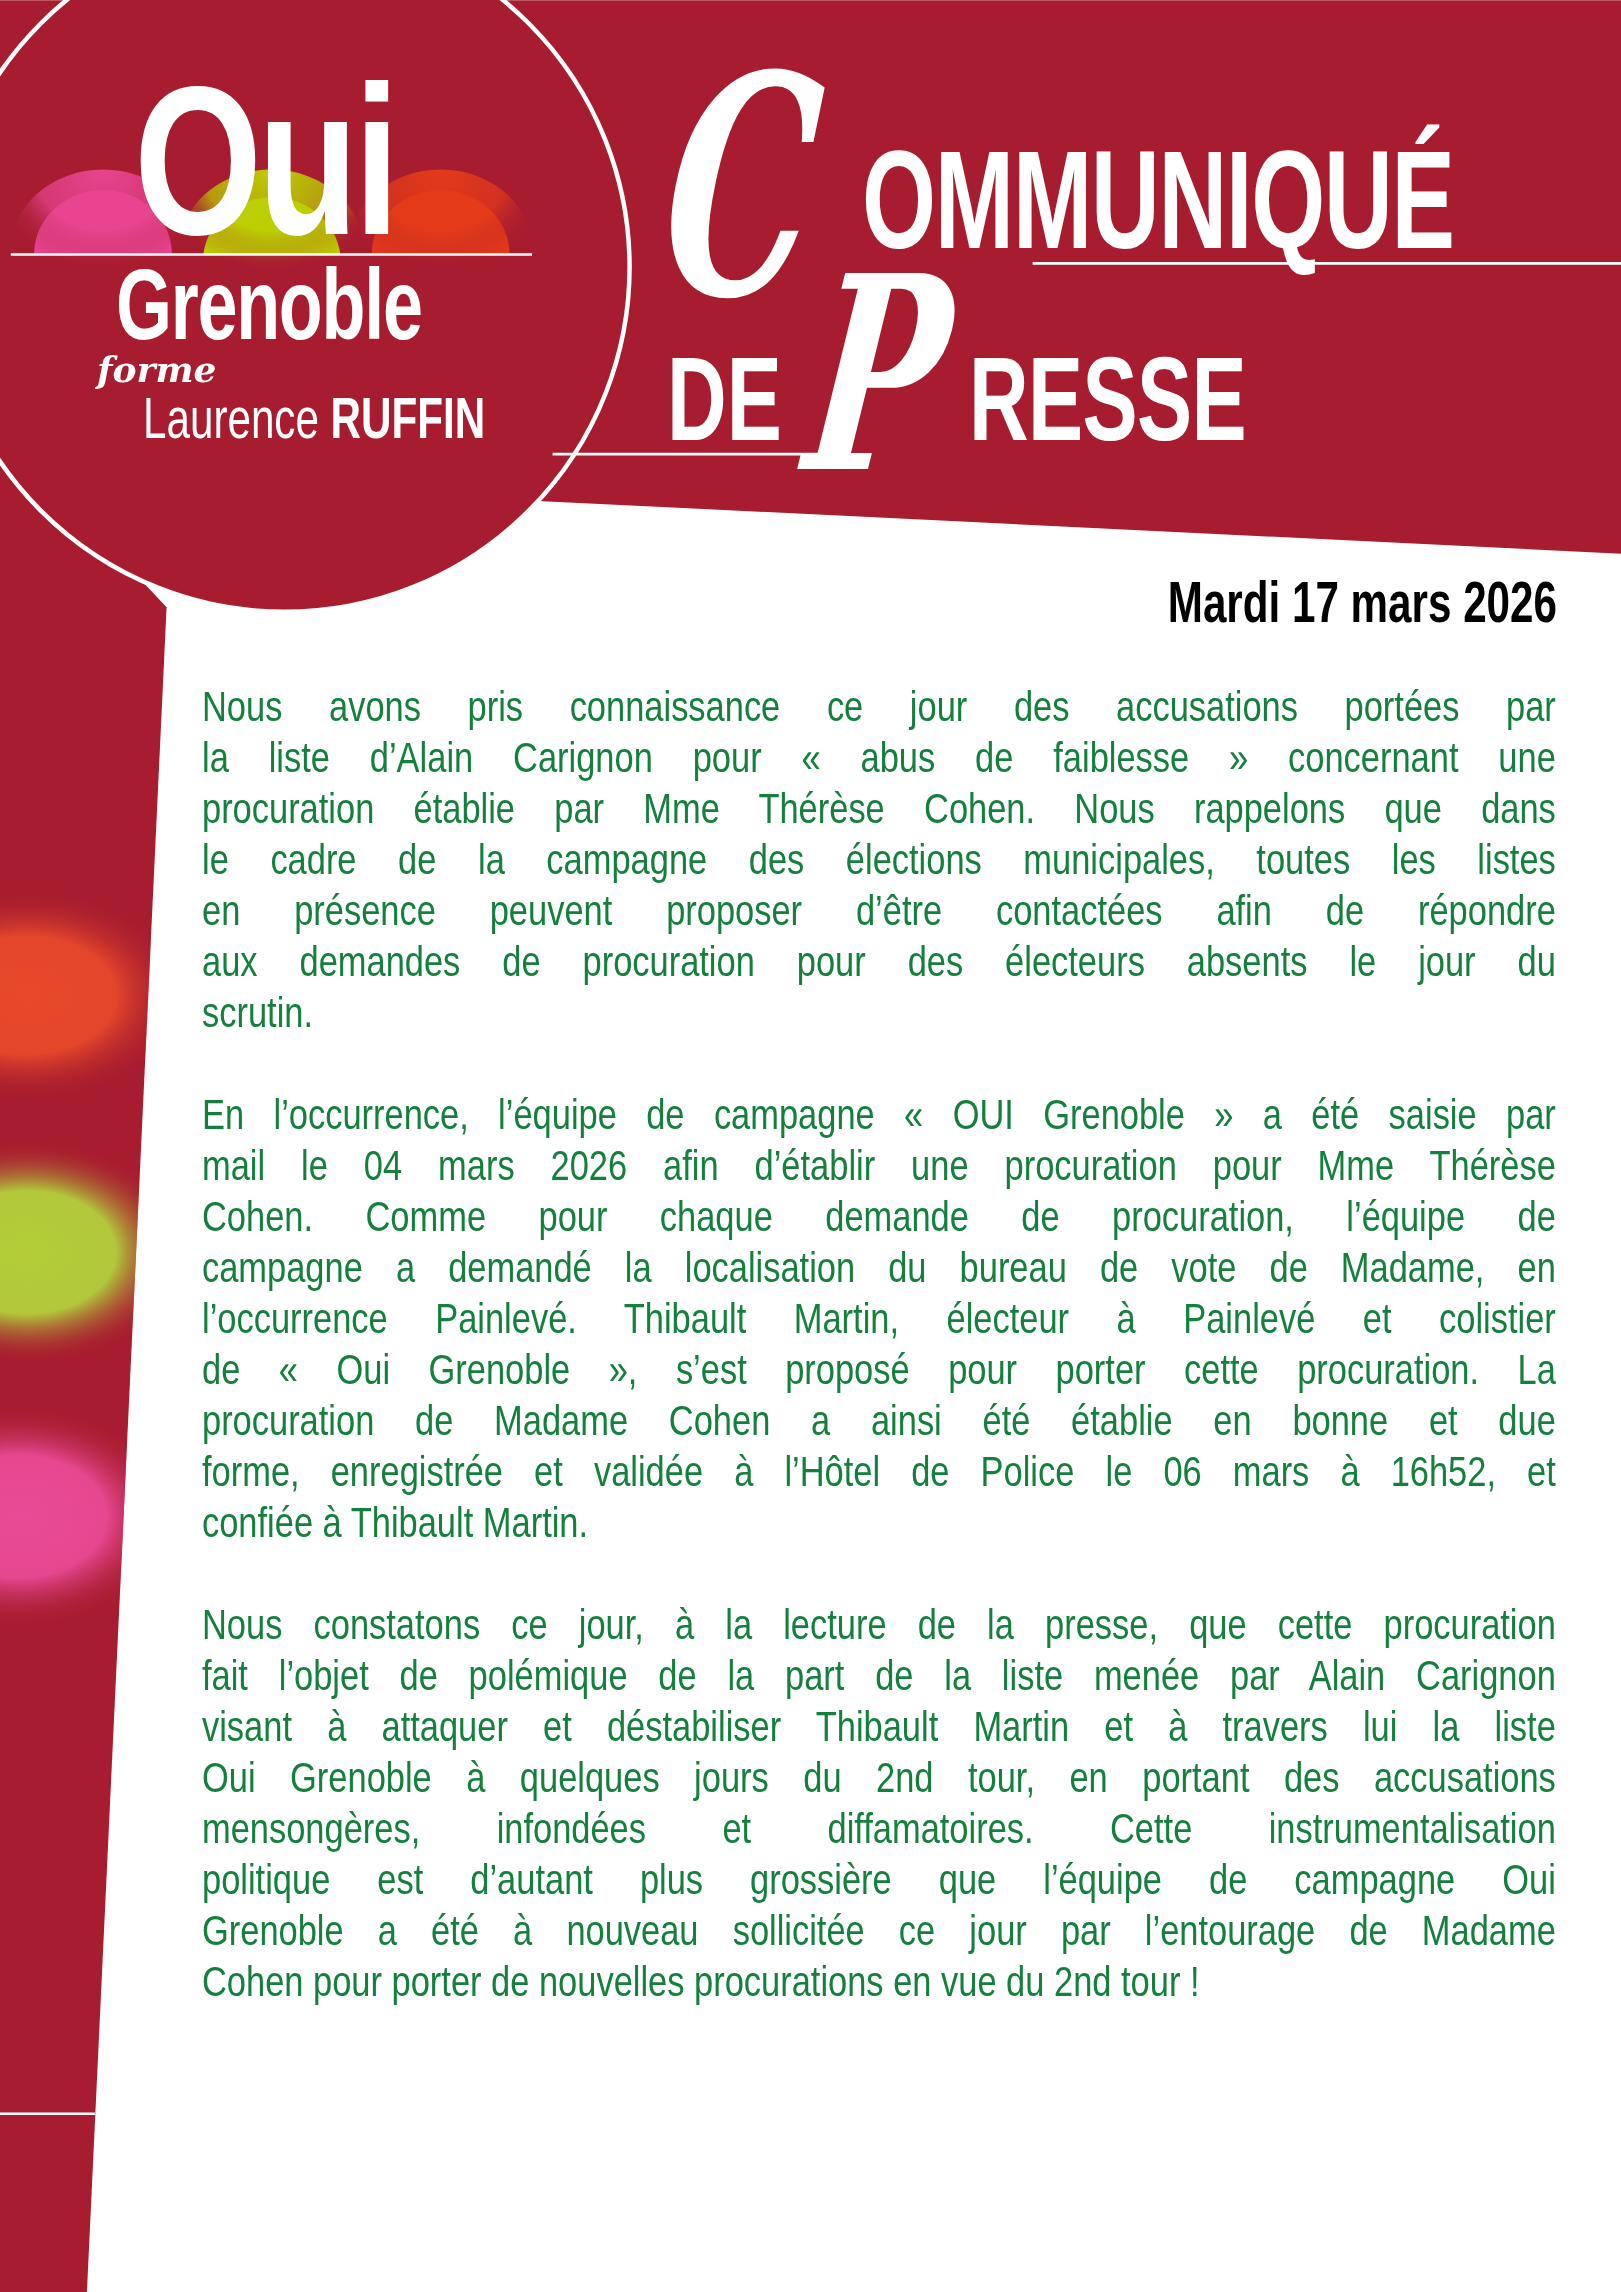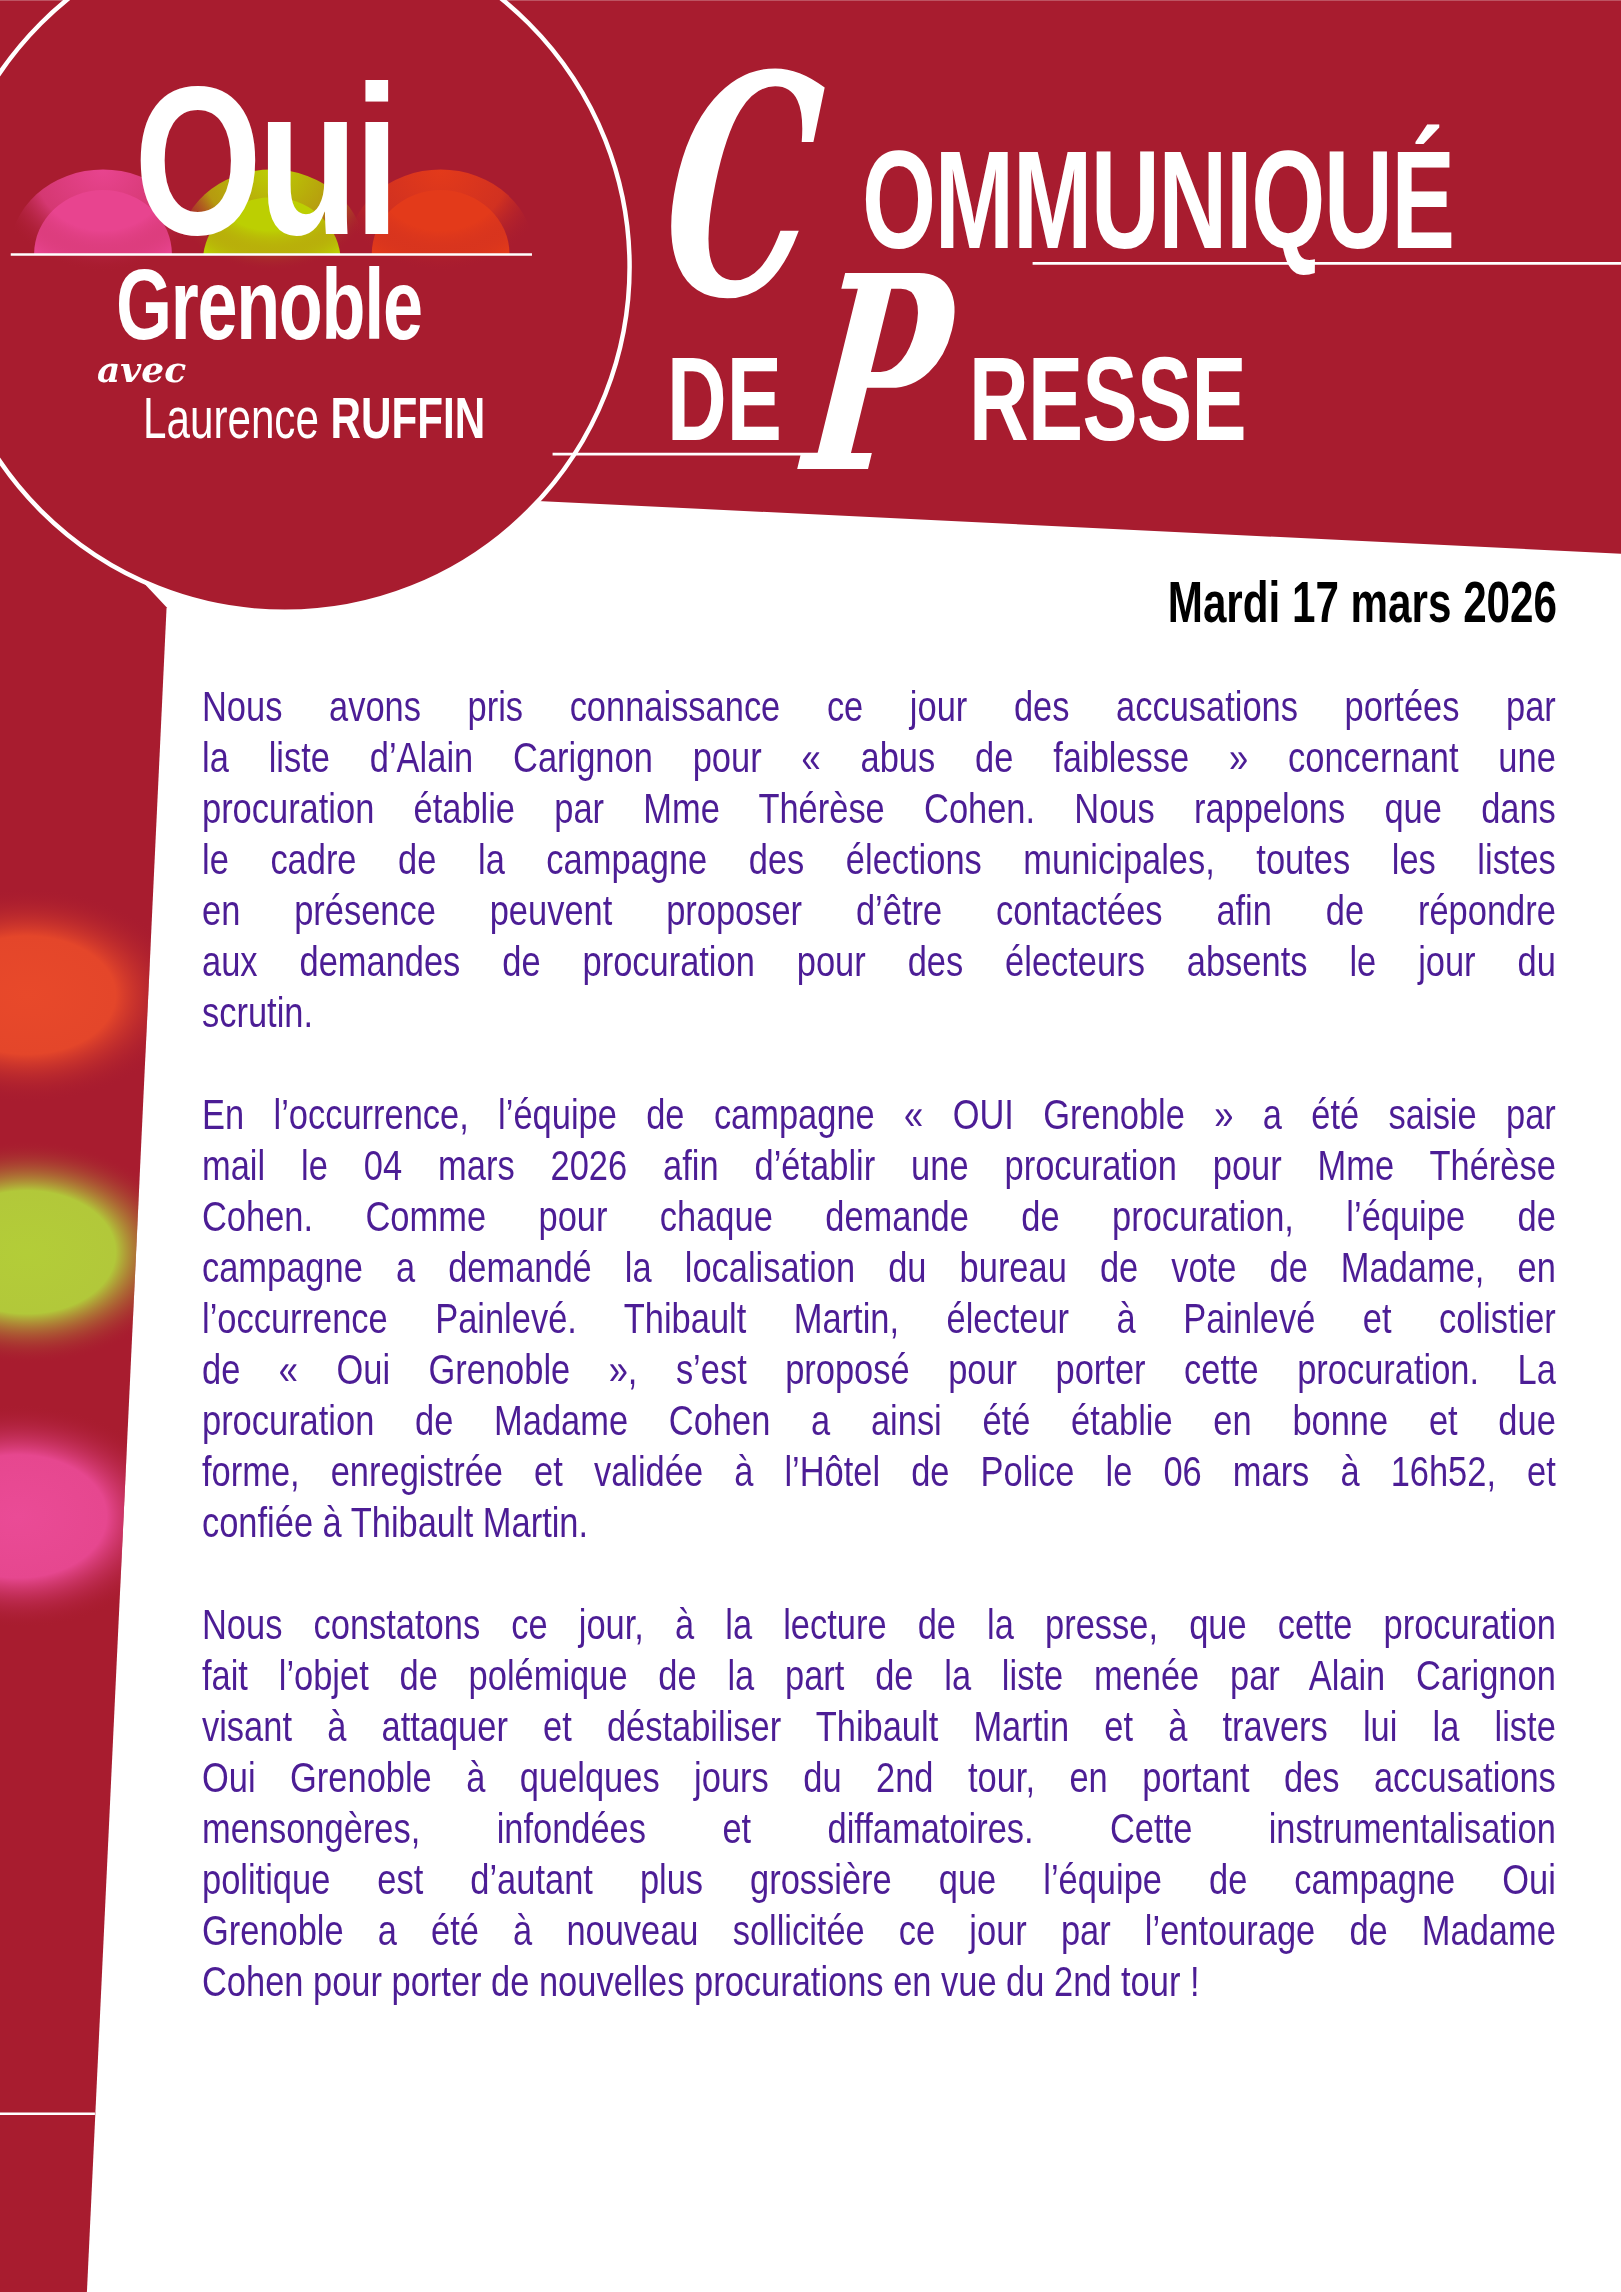--- a/index.html
+++ b/index.html
@@ -31,21 +31,21 @@
   .head-p { left:828px; top:240px; font-size:269px; }
   .head-p .cond { transform:scaleX(0.66) skewX(-10deg); }
   .head-rest2 { left:969px; top:340px; font-size:118px; font-weight:bold; line-height:1; letter-spacing:-0.9px; }
   .head-rest2 .cond { transform:scaleX(0.70); }
 
   
   .date { right:64px; top:574px; font-size:57px; font-weight:bold; color:#000000; line-height:1; text-align:right; }
   .date .cond { transform:scaleX(0.74); transform-origin:right top; }
 
   
-  .body-text { position:absolute; left:202px; top:681px; width:1354px; color:#4c1d95; }
+  .body-text { position:absolute; left:202px; top:681px; width:1354px; color:#15803d; }
   .para { margin:0 0 51px 0; }
   .line { height:51px; line-height:51px; font-size:42px; width:1651px; transform:scaleX(0.82); transform-origin:left top; text-align:justify; text-align-last:justify; white-space:nowrap; overflow:visible; }
   .line.last { text-align-last:left; }
 </style>
 </head>
 <body>
 
 <svg class="bg" viewBox="0 0 1810 2560" xmlns="http://www.w3.org/2000/svg">
   <defs>
     <radialGradient id="gOrange" cx="0.5" cy="0.5" r="0.5">
@@ -105,21 +105,21 @@
   <g clip-path="url(#stripClip)">
     <ellipse cx="30" cy="1111" rx="180" ry="120" fill="url(#gOrange)"></ellipse>
     <ellipse cx="30" cy="1398" rx="180" ry="125" fill="url(#gGreen)"></ellipse>
     <ellipse cx="20" cy="1693" rx="180" ry="125" fill="url(#gPink)"></ellipse>
   </g>
   <line x1="0" y1="2360" x2="106" y2="2360" stroke="#ffffff" stroke-width="3"></line>
 </svg>
 
 <div class="abs white logo-oui"><span class="cond">Oui</span></div>
 <div class="abs white logo-grenoble"><span class="cond">Grenoble</span></div>
-<div class="abs white logo-avec">avec</div>
+<div class="abs white logo-avec">forme</div>
 <div class="abs white logo-name"><span class="cond"><span class="first">Laurence</span> <span class="last">RUFFIN</span></span></div>
 
 <div class="abs white script head-c"><span class="cond">C</span></div>
 <div class="abs white head-rest1"><span class="cond">OMMUNIQUÉ</span></div>
 <div class="abs white head-de"><span class="cond">DE</span></div>
 <div class="abs white script head-p"><span class="cond">P</span></div>
 <div class="abs white head-rest2"><span class="cond">RESSE</span></div>
 
 <div class="abs date"><span class="cond">Mardi 17 mars 2026</span></div>
 

